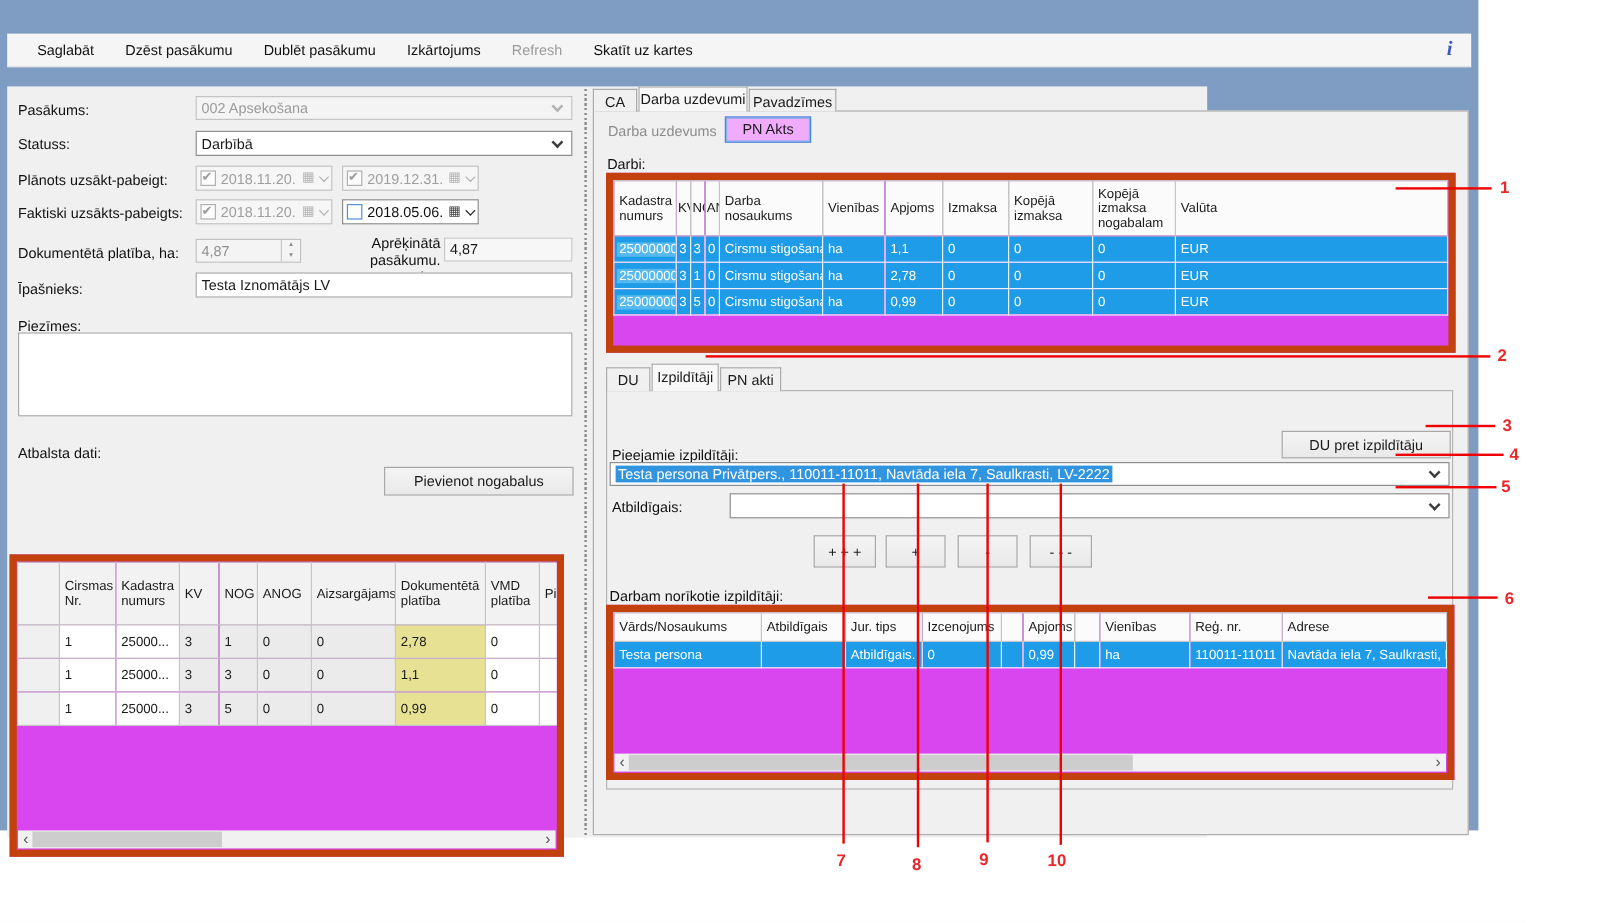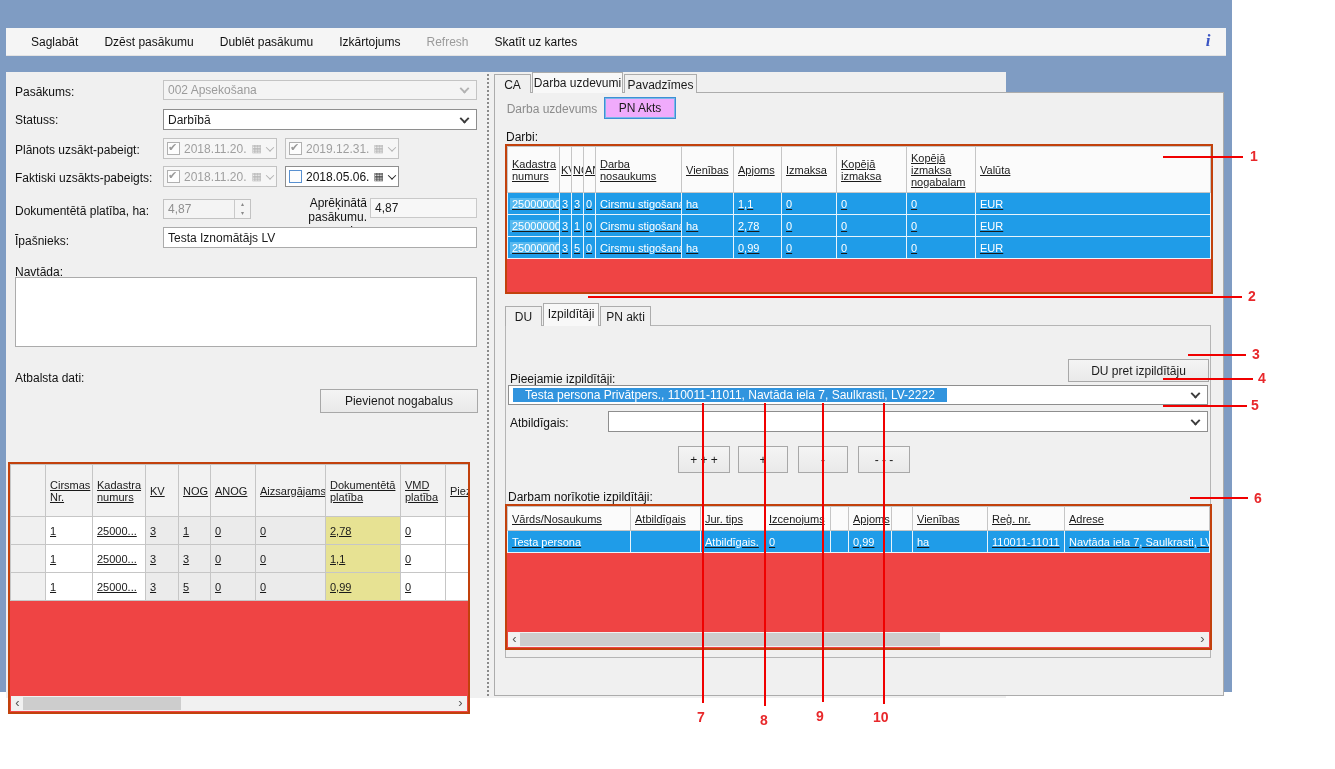--- a/index.html
+++ b/index.html
@@ -54,21 +54,21 @@
   .spinner { position: absolute; left: 163px; top: 183px; width: 88px; height: 20px; border: 1px solid #c2c2c2; background: #f4f4f4; color: #8f8f8f; display: flex; align-items: center; padding: 0 4px; }
   .spin-btns { position: absolute; right: 0; top: 0; bottom: 0; width: 16px; border-left: 1px solid #c9c9c9; display: flex; flex-direction: column; }
   .spin-btns span { flex: 1; font-size: 6px; color: #8a8a8a; text-align: center; line-height: 9px; }
   .spin-up::before { content: "▴"; } .spin-down::before { content: "▾"; }
 
   
   .tab { position: absolute; border: 1px solid #acacac; border-bottom: none; background: #f0f0f0; text-align: center; font-size: 12px; padding-top: 3px; }
   .tab.active { background: #f8f8f8; z-index: 3; }
 
   
-  .tbl-wrap { position: absolute; background: #ef4444; border: 2px solid #c2410c; overflow: hidden; text-decoration: underline; }
+  .tbl-wrap { position: absolute; background: #d946ef; border: 6px solid #c2410c; overflow: hidden; }
   table { border-collapse: collapse; table-layout: fixed; width: 100%; }
   th { font-weight: normal; font-size: 11px; background: #f2f2f2; border: 1px solid #c6c6c6; white-space: pre-line; text-align: left; padding: 2px 4px; overflow: hidden; vertical-align: middle; }
   td { font-size: 11px; border: 1px solid #c6c6c6; padding: 2px 4px; white-space: nowrap; overflow: hidden; background: #fff; }
 
   
   #left-table th { height: 52px; }
   #left-table td { height: 28px; }
   #left-table th:nth-child(1) { width: 35px; } #left-table th:nth-child(2) { width: 47px; }
   #left-table th:nth-child(3) { width: 53px; } #left-table th:nth-child(4) { width: 33px; }
   #left-table th:nth-child(5) { width: 32px; } #left-table th:nth-child(6) { width: 45px; }
@@ -108,21 +108,21 @@
   .sb-arrow { position: absolute; top: 0; width: 13px; height: 15px; color: #555; font-size: 13px; line-height: 13px; text-align: center; }
   .sb-left { left: 0; } .sb-left::before { content: "‹"; }
   .sb-right { right: 0; } .sb-right::before { content: "›"; }
   .sb-thumb { position: absolute; top: 1px; height: 13px; background: #cdcdcd; }
 
   
   .groupbox { position: absolute; border: 1px solid #b5b5b5; background: #f0f0f0; }
   .tabpage { position: absolute; border: 1px solid #acacac; background: #f0f0f0; }
 
   
-  .sel-text { background: #3194de; color: #fff; padding: 0 12px; white-space: nowrap; overflow: hidden; }
+  .sel-text { background: #3194de; color: #fff; padding: 0 2px; white-space: nowrap; overflow: hidden; }
 
   
   .lietas-row { position: absolute; left: 15px; top: 374px; display: flex; align-items: center; white-space: nowrap; font-size: 12px; }
   .lietas-row .white-box { background: #fff; padding: 2px 4px; margin: 0 2px; }
 
   
   .ann-line { position: absolute; background: #f00000; z-index: 50; }
   .ann-num { position: absolute; color: #e8282b; font-weight: bold; font-size: 14px; z-index: 51; font-family: "Liberation Sans", sans-serif; }
 </style>
 </head>
@@ -196,21 +196,21 @@
 ha:</span>
     <div class="textbox" style="left:364px;top:126px;width:107px;height:20px;background:#f7f7f7;border-color:#c9c9c9;">
       <span>4,87</span>
     </div>
 
     <span class="lbl" style="left:9px;top:162px;">Īpašnieks:</span>
     <div class="textbox" style="left:157px;top:155px;width:314px;height:21px;">
       <span>Testa Iznomātājs LV</span>
     </div>
 
-    <span class="lbl" style="left:9px;top:193px;">Navtāda:</span>
+    <span class="lbl" style="left:9px;top:193px;">Piezīmes:</span>
     <div class="textarea" style="left:9px;top:205px;width:462px;height:70px;"></div>
 
     <span class="lbl" style="left:9px;top:299px;">Atbalsta dati:</span>
 
     <div class="btn" style="left:314px;top:317px;width:158px;height:24px;">Pievienot nogabalus</div>
 
     <div class="tbl-wrap" style="left:2px;top:342px;width:462px;height:252px;margin-top:48px;">
       <table id="left-table">
           <thead>
             <tr>

